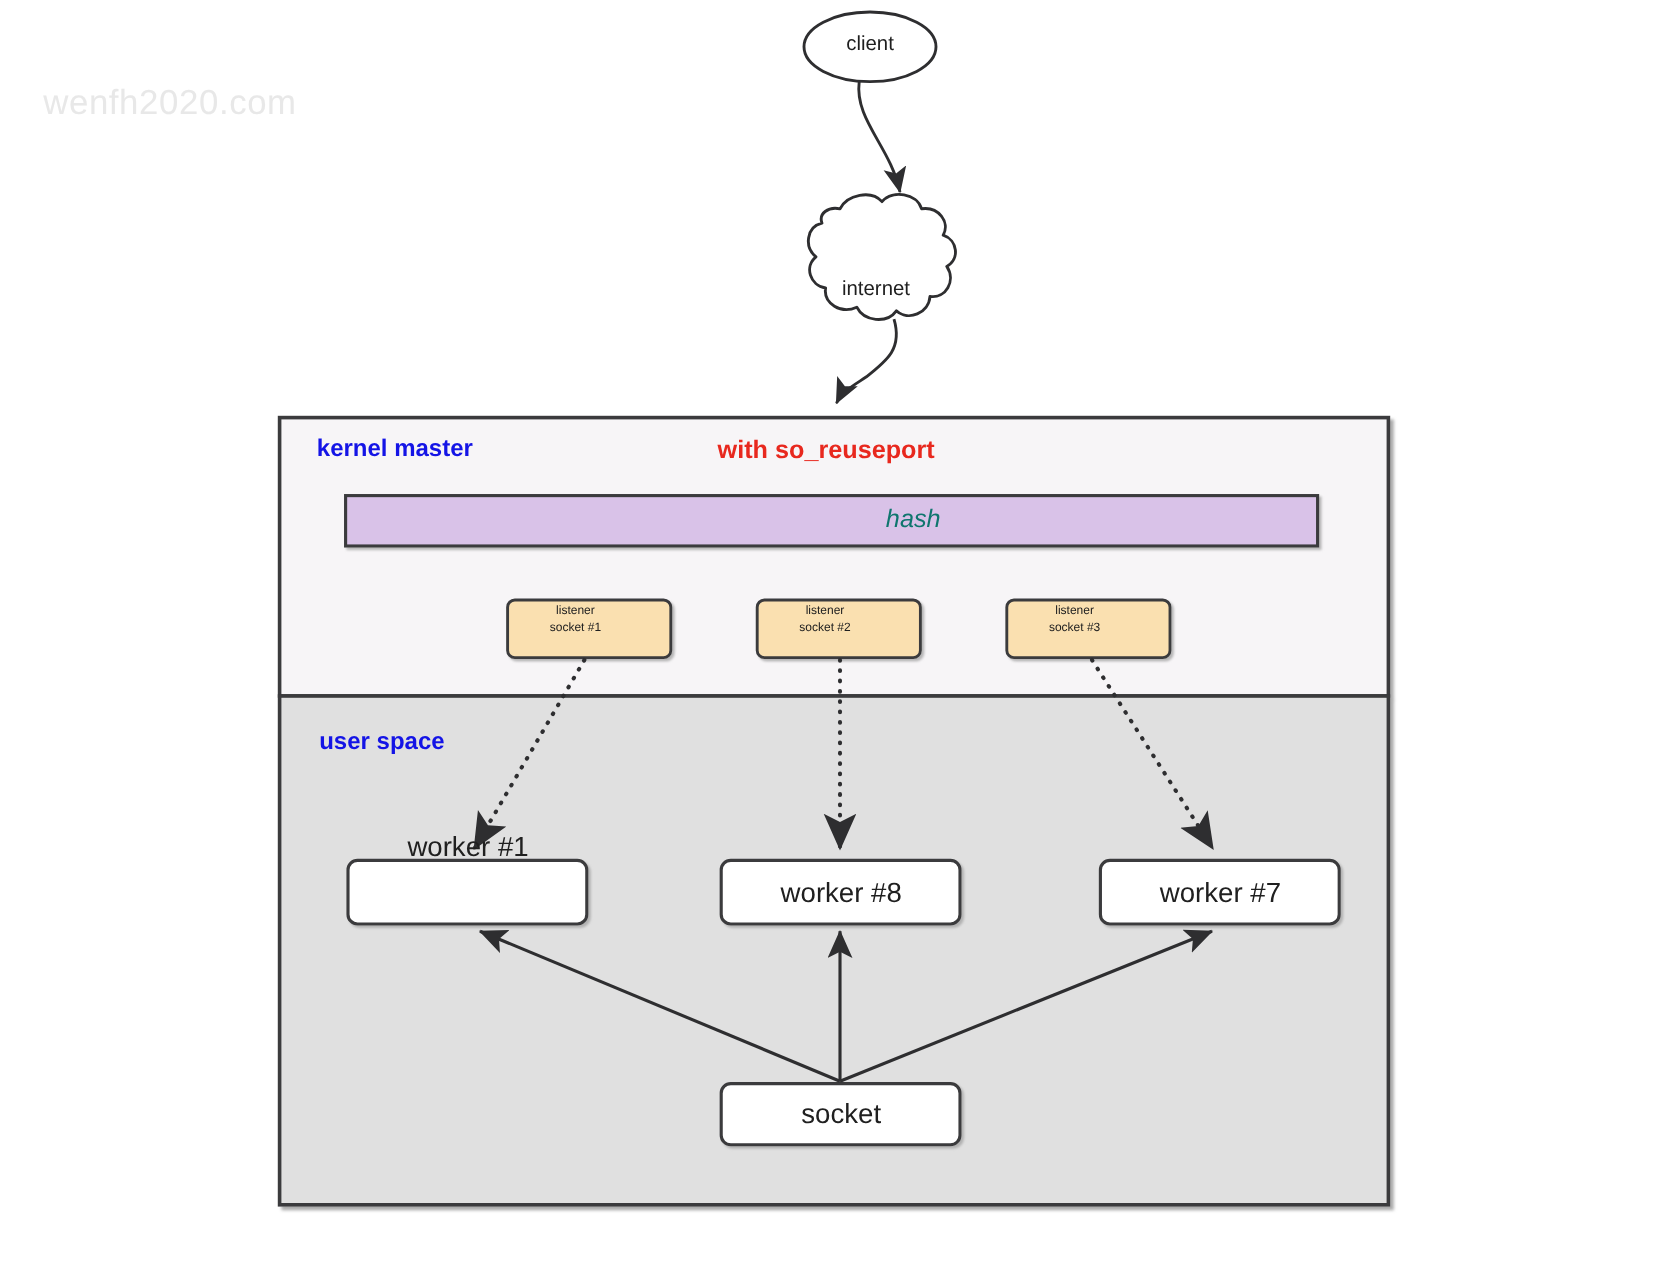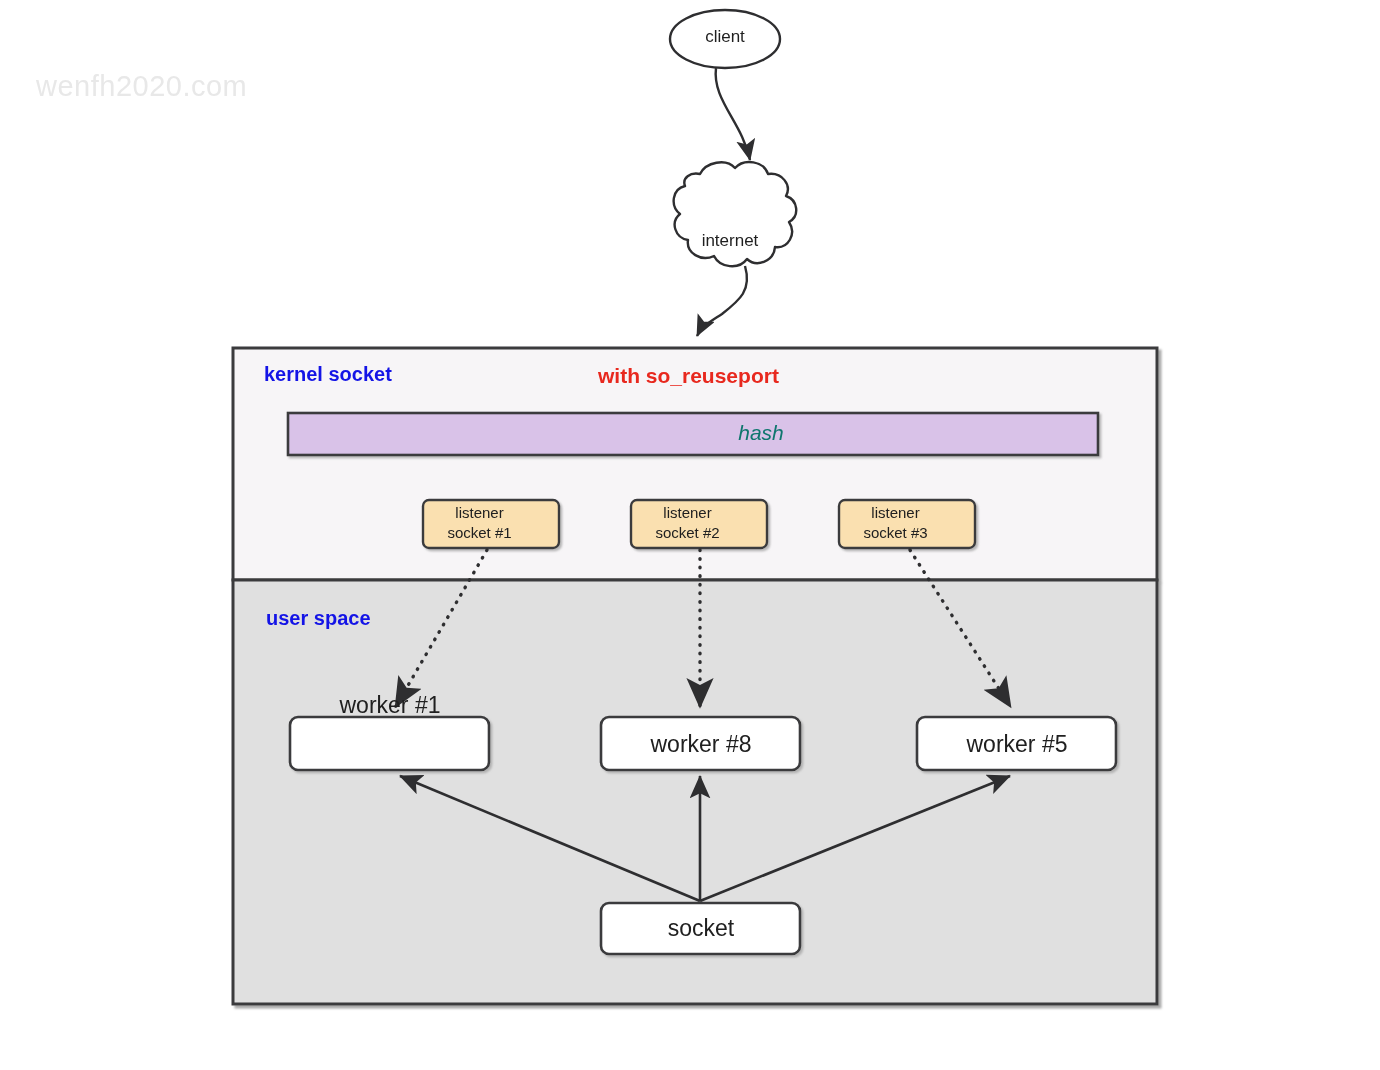--- a/index.html
+++ b/index.html
@@ -87,21 +87,21 @@
     text-align: center;
     font-size: 21px;
     color: #0f766e;
     font-style: italic;
   }
 
   .sock-text {
     position: absolute;
     width: 117px;
     text-align: center;
-    font-size: 15px;
+    font-size: 10px;
     color: #202020;
     line-height: 1.35;
   }
   .sock1 { left: 421px; top: 503px; }
   .sock2 { left: 629px; top: 503px; }
   .sock3 { left: 837px; top: 503px; }
 
   .worker-text {
     position: absolute;
     width: 200px;
@@ -184,36 +184,36 @@
   <path d="M 700,901 L 400,776" fill="none" stroke="#2e2e30" stroke-width="2.6" marker-end="url(#arrow-solid)"></path>
   <path d="M 700,901 L 700,776" fill="none" stroke="#2e2e30" stroke-width="2.6" marker-end="url(#arrow-solid)"></path>
   <path d="M 700,901 L 1010,776" fill="none" stroke="#2e2e30" stroke-width="2.6" marker-end="url(#arrow-solid)"></path>
 </svg>
 
 <div class="lbl watermark">wenfh2020.com</div>
 
 <div class="lbl client-text">client</div>
 <div class="lbl internet-text">internet</div>
 
-<div class="lbl kernel-space-text">kernel socket</div>
+<div class="lbl kernel-space-text">kernel master</div>
 <div class="lbl reuseport-text">with so_reuseport</div>
 <div class="lbl user-space-text">user space</div>
 
 <div class="lbl hash-text">hash</div>
 
 <div class="sock-text sock1">
   <div>listener</div>
   <div>socket #1</div>
 </div>
 <div class="sock-text sock2">
   <div>listener</div>
   <div>socket #2</div>
 </div>
 <div class="sock-text sock3">
   <div>listener</div>
   <div>socket #3</div>
 </div>
 
 <div class="worker-text w1">worker #1</div>
 <div class="worker-text w2">worker #8</div>
-<div class="worker-text w3">worker #5</div>
+<div class="worker-text w3">worker #7</div>
 
 <div class="lbl master-text">socket</div>
 
 </body></html>

